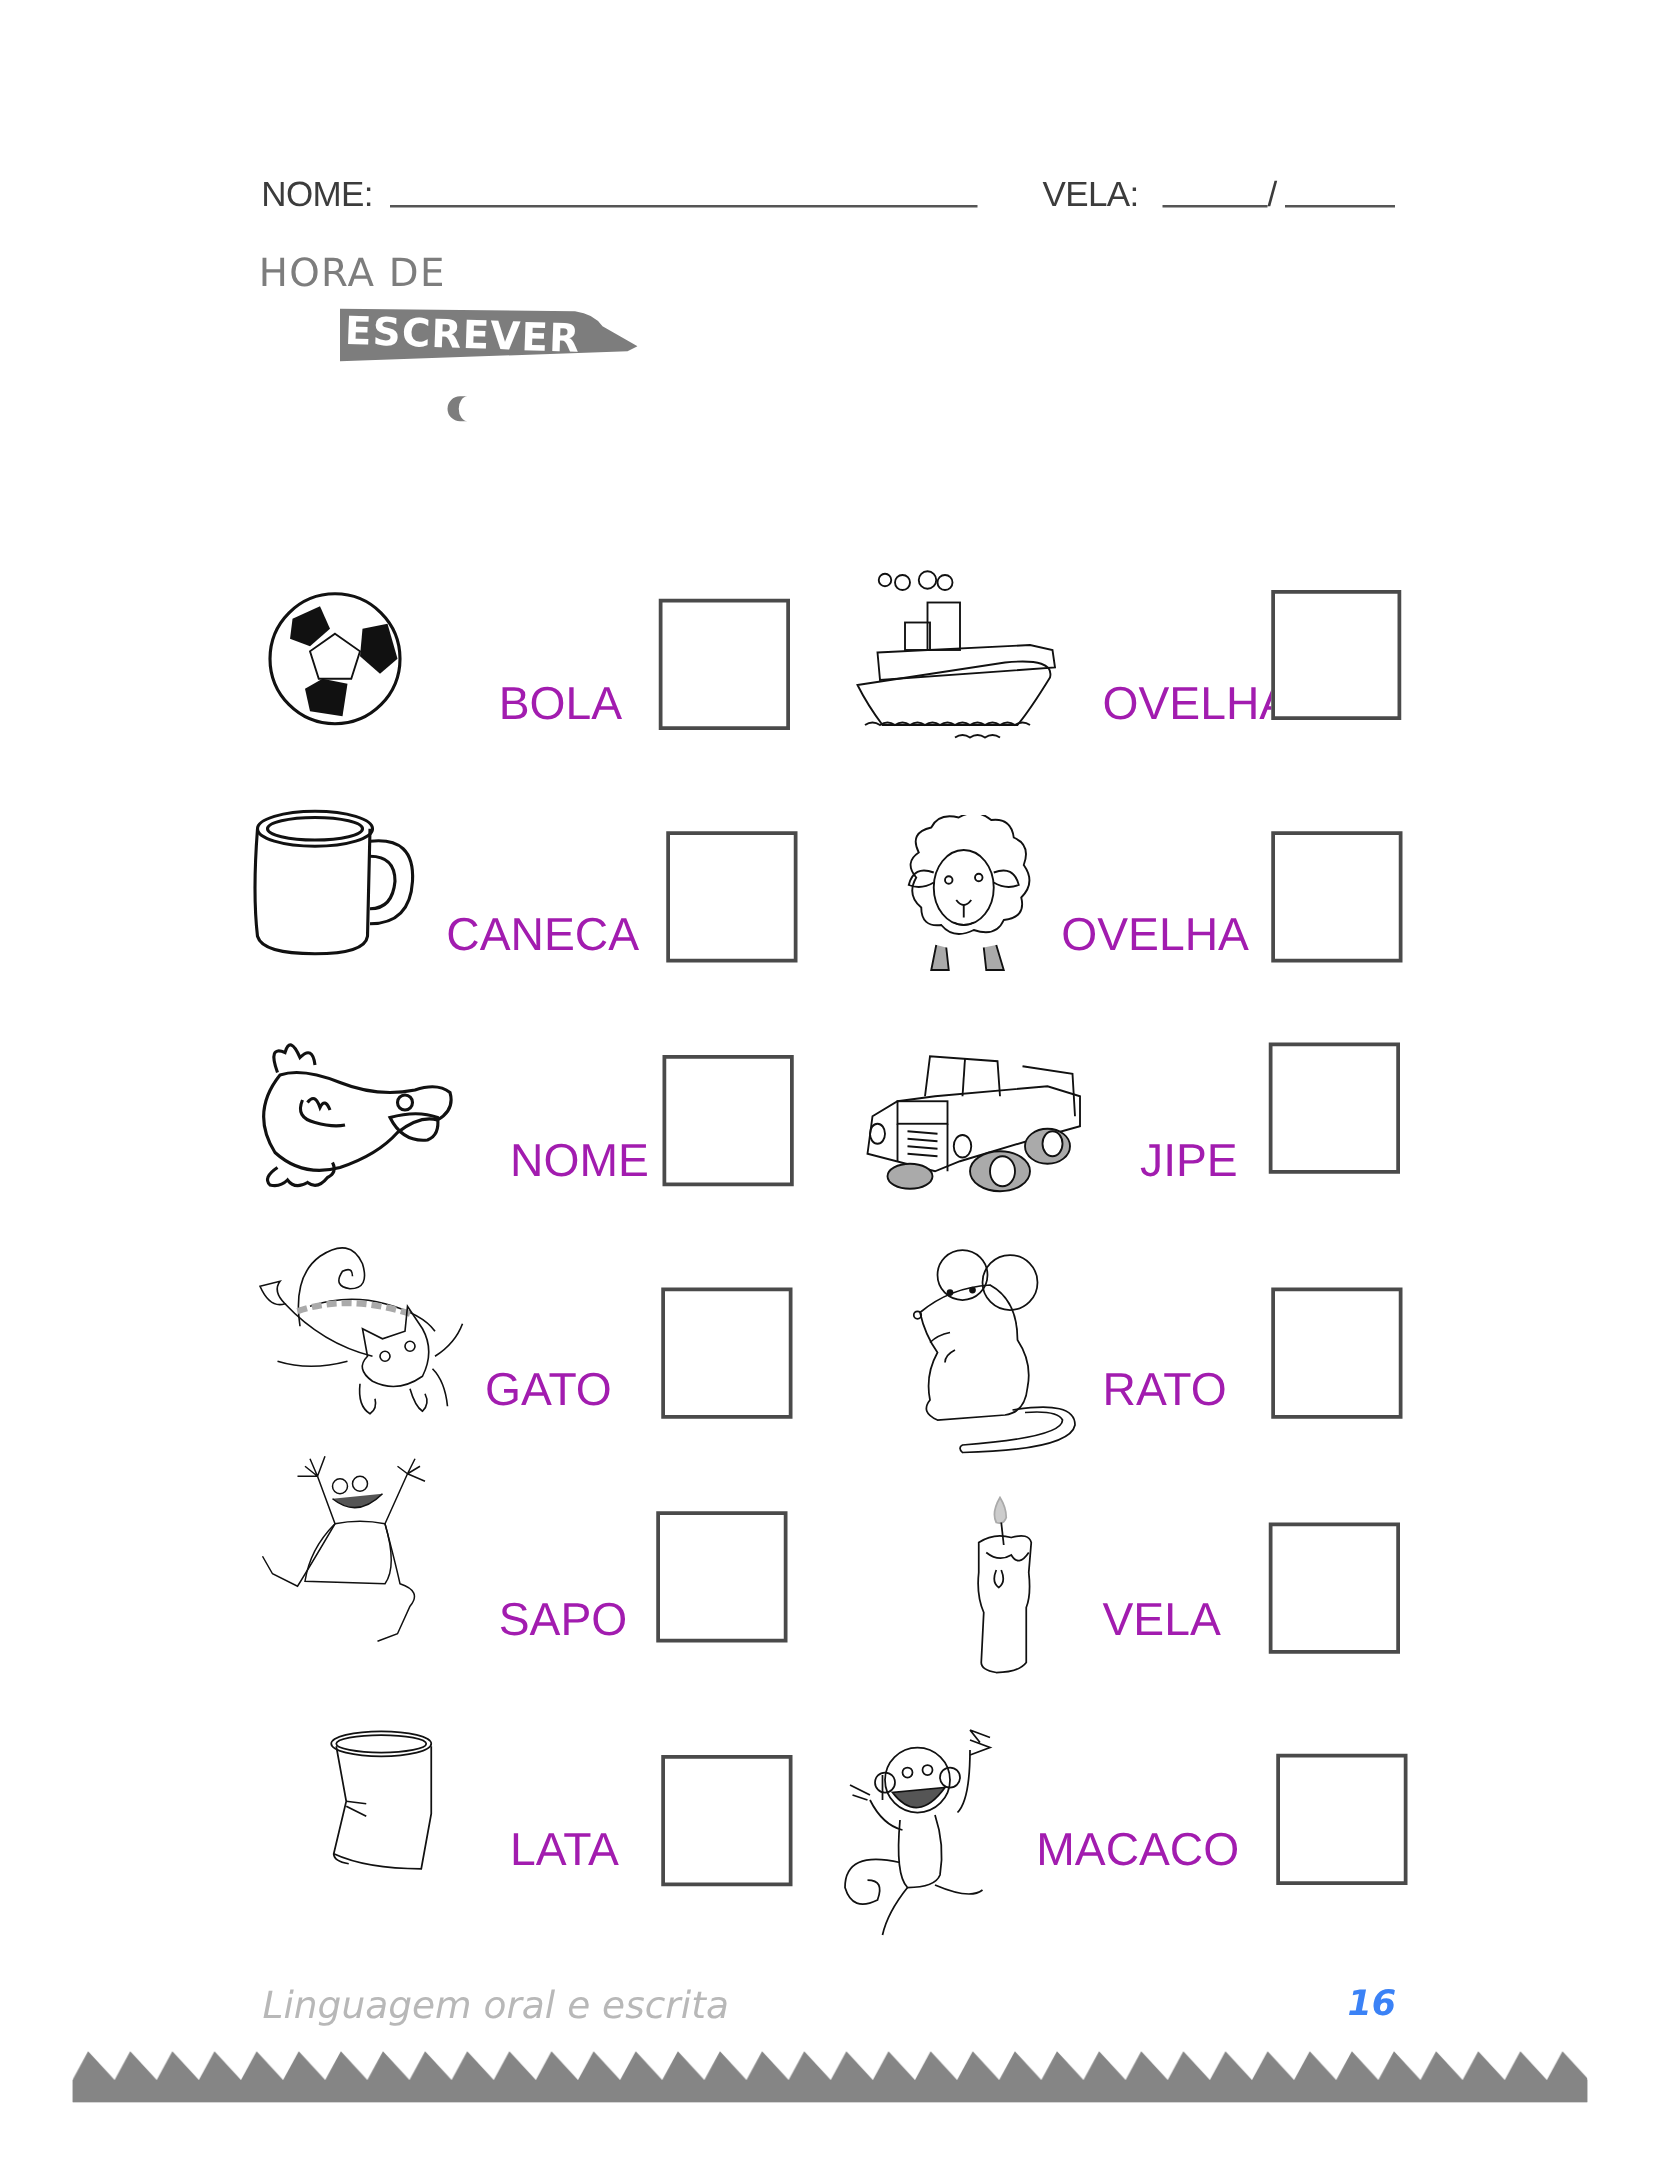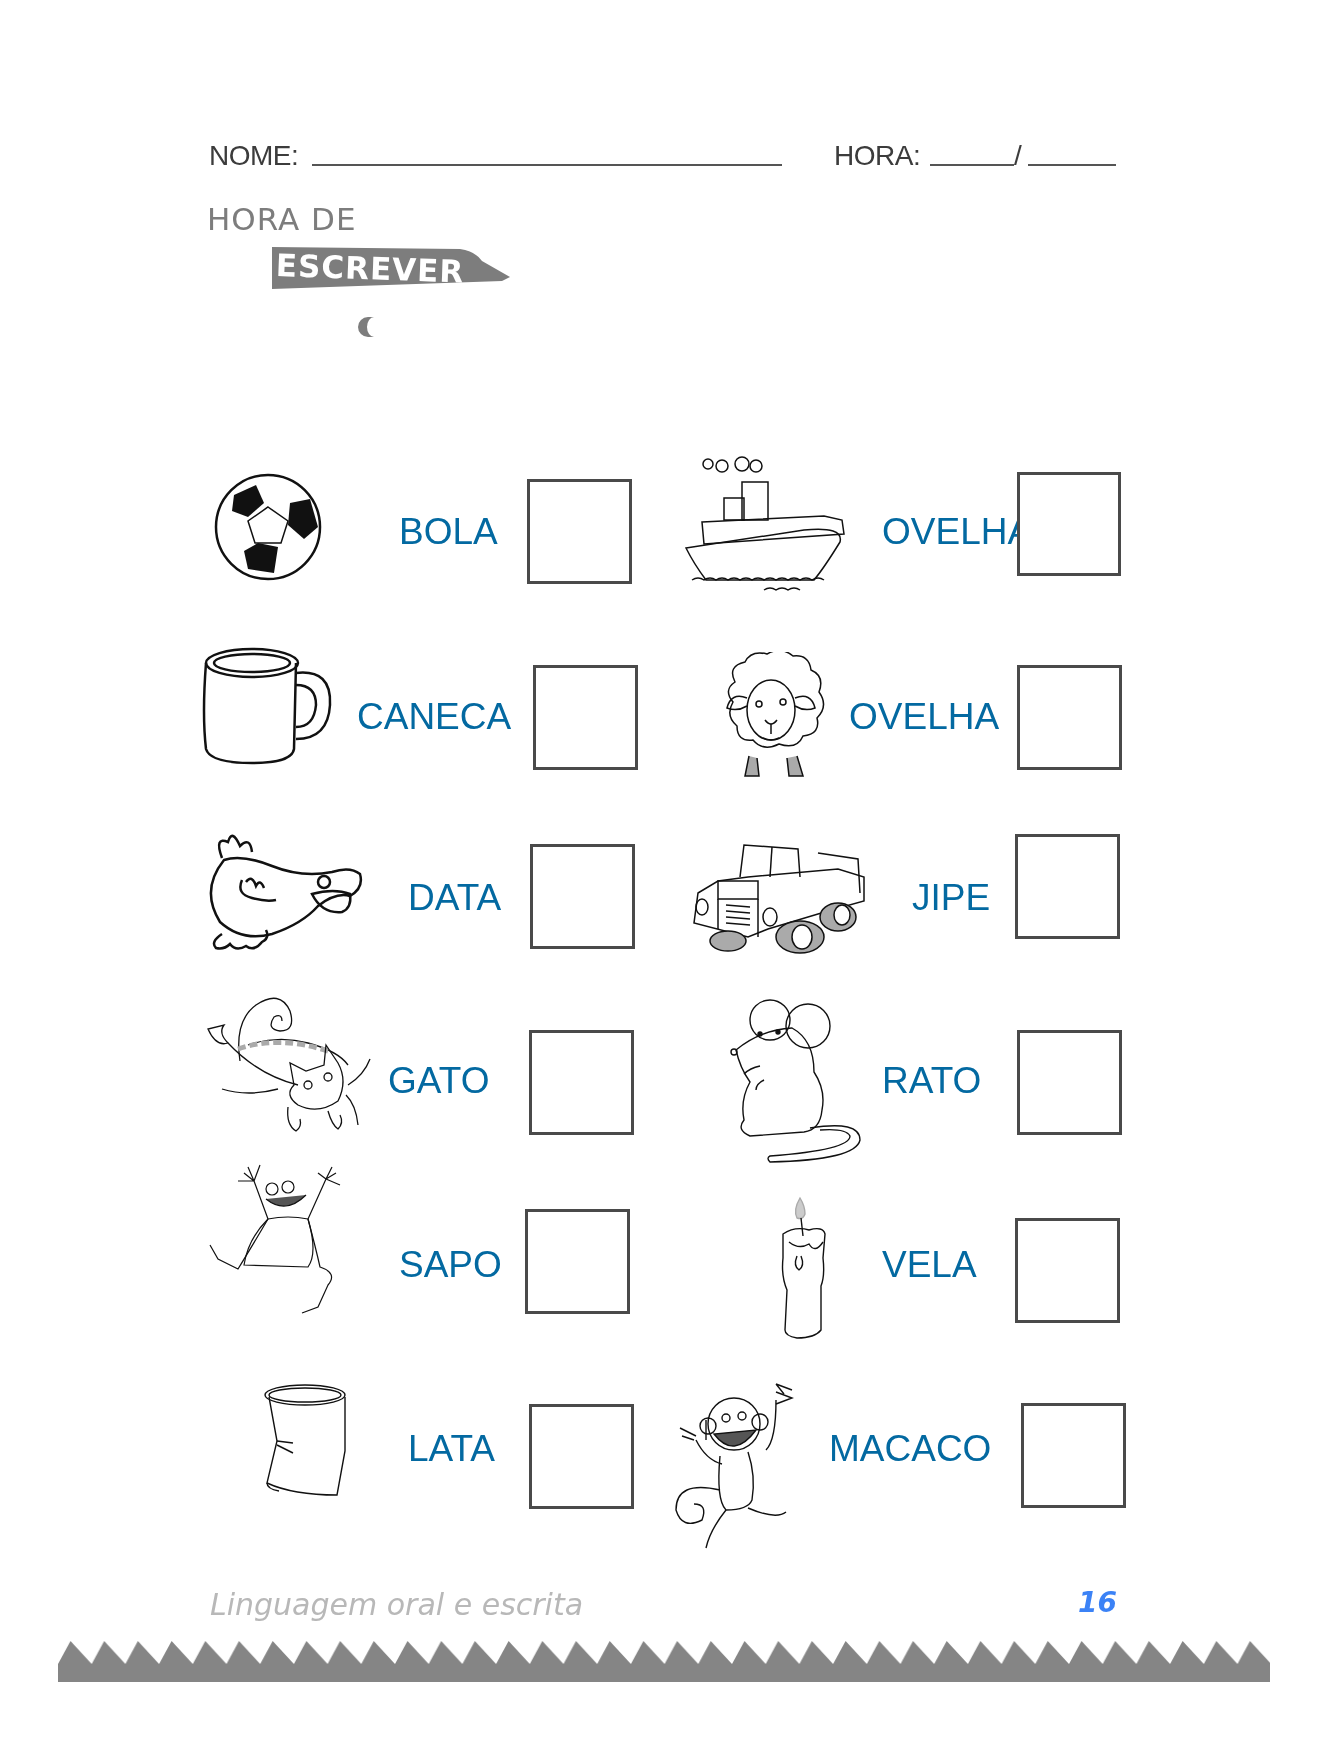--- a/index.html
+++ b/index.html
@@ -2,35 +2,35 @@
 <html><head>
 <meta charset="utf-8">
 <style>
   html, body { margin:0; padding:0; background:#ffffff; }
   body { width:1328px; height:1741px; position:relative; overflow:hidden; font-family:"Liberation Sans", sans-serif; color:#3a3a3a; }
   .abs { position:absolute; }
   .hdr { font-size:28px; color:#3c3c3c; letter-spacing:-0.5px; }
   .line { position:absolute; border-bottom:2px solid #555; }
   .hora { font-family:"DejaVu Sans", sans-serif; font-size:31px; color:#7d7d7d; letter-spacing:1px; }
   .instr { font-size:23px; color:#8a8a8a; line-height:33px; }
-  .word { position:absolute; font-size:37px; color:#0369a1; white-space:nowrap; }
+  .word { position:absolute; font-size:37px; color:#a21caf; white-space:nowrap;margin-top:31px; }
   .box { position:absolute; width:100px; height:100px; border:3px solid #4a4a4a; box-sizing:border-box; background:#fff; }
   .pic { position:absolute; }
   .footer-l { font-family:"DejaVu Sans", sans-serif; font-style:italic; font-size:30px; color:#b8b8b8; }
   .footer-r { font-family:"DejaVu Sans", sans-serif; font-style:italic; font-weight:bold; font-size:28px; color:#3b82f6; }
 </style>
 </head>
 <body>
 
 <div>
   <span class="abs hdr" style="left:209px;top:140px;">NOME:</span>
   <div class="line" style="left:312px;top:164px;width:470px;"></div>
 </div>
 <div>
-  <span class="abs hdr" style="left:834px;top:140px;">HORA:</span>
+  <span class="abs hdr" style="left:834px;top:140px;">VELA:</span>
   <div class="line" style="left:930px;top:164px;width:84px;"></div>
   <span class="abs hdr" style="left:1014px;top:140px;">/</span>
   <div class="line" style="left:1028px;top:164px;width:88px;"></div>
 </div>
 
 <div class="abs hora" style="left:207px;top:201px;">HORA DE</div>
 <div class="abs" style="left:270px;top:243px;width:240px;height:48px;">
   <svg width="240" height="48" viewBox="0 0 240 48">
     <path d="M2,4 L190,6 Q205,8 212,18 L240,34 L232,38 L2,46 Z" fill="#7d7d7d"></path>
   </svg>
@@ -116,21 +116,21 @@
   <div class="pic" style="left:202px;top:830px;">
     <svg width="180" height="125" viewBox="0 0 180 125" fill="none" stroke="#111" stroke-width="2.5">
       <path d="M20,28 q-8,-22 6,-16 q4,-14 12,4 q10,-10 12,6"></path>
       <path d="M22,30 Q-2,60 18,92 Q40,112 70,104 Q100,94 116,76 Q134,62 148,66 Q162,58 158,44 Q148,36 130,42 Q100,48 70,36 Q40,24 22,30 Z"></path>
       <path d="M40,50 q-6,14 10,18 q14,4 24,2 M44,52 q6,-8 10,4 q4,-8 8,2"></path>
       <circle cx="122" cy="52" r="6"></circle>
       <path d="M110,64 q10,20 30,18 q10,-4 8,-18 q-16,-6 -38,0 z"></path>
       <path d="M20,104 q-12,8 -6,14 q8,2 14,-4 q6,8 16,2 q8,6 16,-4 q8,-4 4,-12"></path>
     </svg>
   </div>
-  <span class="word" style="left:408px;top:877px;">DATA</span>
+  <span class="word" style="left:408px;top:877px;">NOME</span>
   <div class="box" style="left:530px;top:844px;width:105px;height:105px;"></div>
 </div>
 
 <div>
   <div class="pic" style="left:688px;top:837px;">
     <svg width="180" height="118" viewBox="0 0 180 118" fill="none" stroke="#111" stroke-width="1.5">
       <path d="M52,40 L56,8 L110,12 L112,40"></path>
         <path d="M84,10 L82,40"></path>
         <path d="M130,16 L170,22 L172,56"></path>
       <path d="M10,56 L30,44 L60,40 L150,32 L176,40 L176,64 L140,74 L80,92 L60,100 L6,86 Z"></path>

